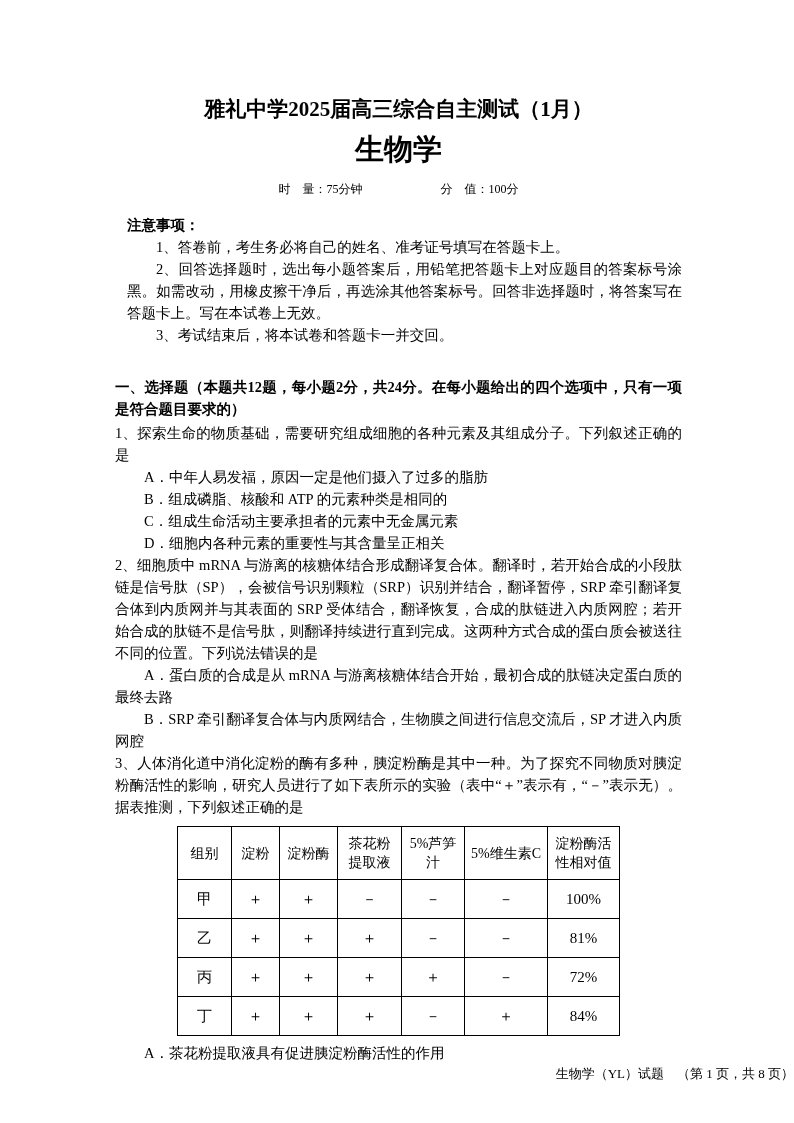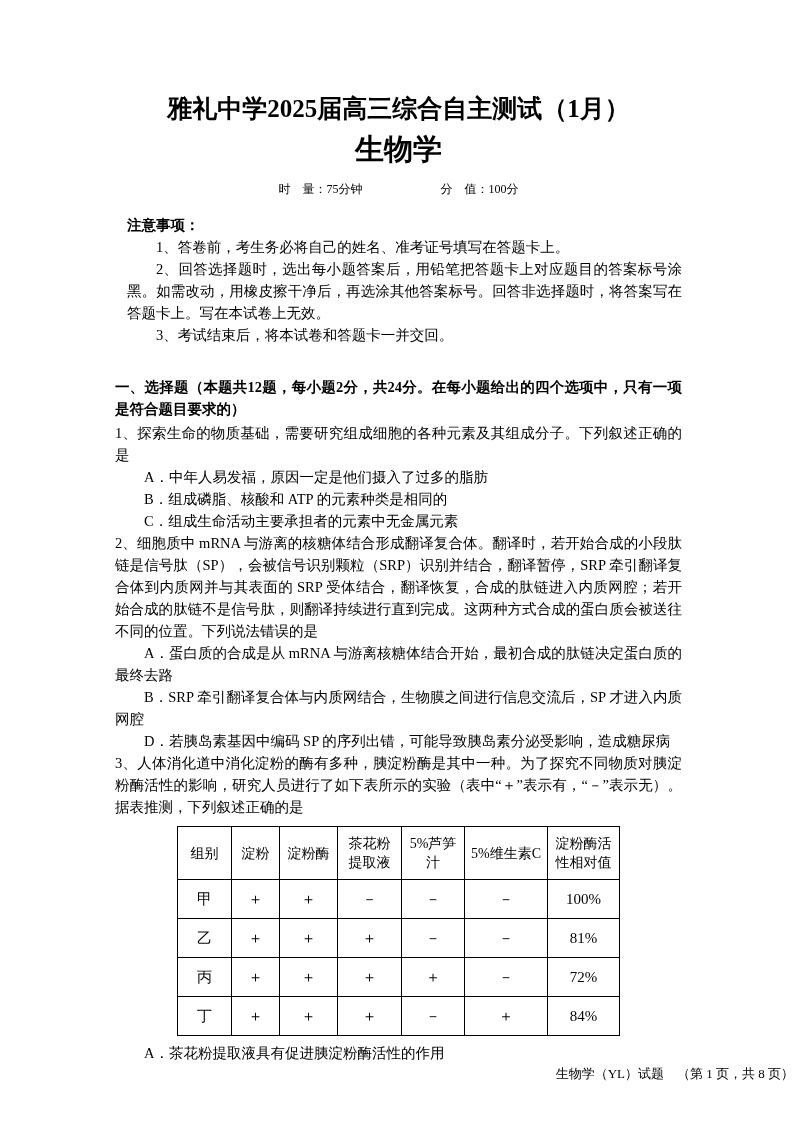--- a/index.html
+++ b/index.html
@@ -17,21 +17,21 @@
     font-family: "Liberation Serif", "DejaVu Serif", serif;
     font-size: 14.5px;
     line-height: 22px;
     box-sizing: border-box;
     padding: 96px 112px 40px 115px;
     overflow: hidden;
   }
   .exam-title {
     margin: 0;
     text-align: center;
-    font-size: 25px;
+    font-size: 21px;
     line-height: 26px;
     font-weight: bold;
   }
   .subject-title {
     margin: 10px 0 0 0;
     text-align: center;
     font-size: 29px;
     line-height: 34px;
     font-weight: bold;
   }
@@ -123,27 +123,27 @@
     <p class="para">3、考试结束后，将本试卷和答题卡一并交回。</p>
   </div>
 
   <p class="section-heading">一、选择题（本题共12题，每小题2分，共24分。在每小题给出的四个选项中，只有一项是符合题目要求的）</p>
 
   <div>
     <p class="flush">1、探索生命的物质基础，需要研究组成细胞的各种元素及其组成分子。下列叙述正确的是</p>
     <p class="opt">A．中年人易发福，原因一定是他们摄入了过多的脂肪</p>
     <p class="opt">B．组成磷脂、核酸和 ATP 的元素种类是相同的</p>
     <p class="opt">C．组成生命活动主要承担者的元素中无金属元素</p>
+    <p class="opt">D．细胞内各种元素的重要性与其含量呈正相关</p>
   </div>
 
   <div>
     <p class="flush">2、细胞质中 mRNA 与游离的核糖体结合形成翻译复合体。翻译时，若开始合成的小段肽链是信号肽（SP），会被信号识别颗粒（SRP）识别并结合，翻译暂停，SRP 牵引翻译复合体到内质网并与其表面的 SRP 受体结合，翻译恢复，合成的肽链进入内质网腔；若开始合成的肽链不是信号肽，则翻译持续进行直到完成。这两种方式合成的蛋白质会被送往不同的位置。下列说法错误的是</p>
     <p class="opt">A．蛋白质的合成是从 mRNA 与游离核糖体结合开始，最初合成的肽链决定蛋白质的最终去路</p>
     <p class="opt">B．SRP 牵引翻译复合体与内质网结合，生物膜之间进行信息交流后，SP 才进入内质网腔</p>
-    <p class="opt">D．若胰岛素基因中编码 SP 的序列出错，可能导致胰岛素分泌受影响，造成糖尿病</p>
   </div>
 
   <div>
     <p class="flush">3、人体消化道中消化淀粉的酶有多种，胰淀粉酶是其中一种。为了探究不同物质对胰淀粉酶活性的影响，研究人员进行了如下表所示的实验（表中“＋”表示有，“－”表示无）。据表推测，下列叙述正确的是</p>
 
     <table class="q-table">
       <colgroup>
         <col class="c0">
           <col class="c1">
           <col class="c2">

